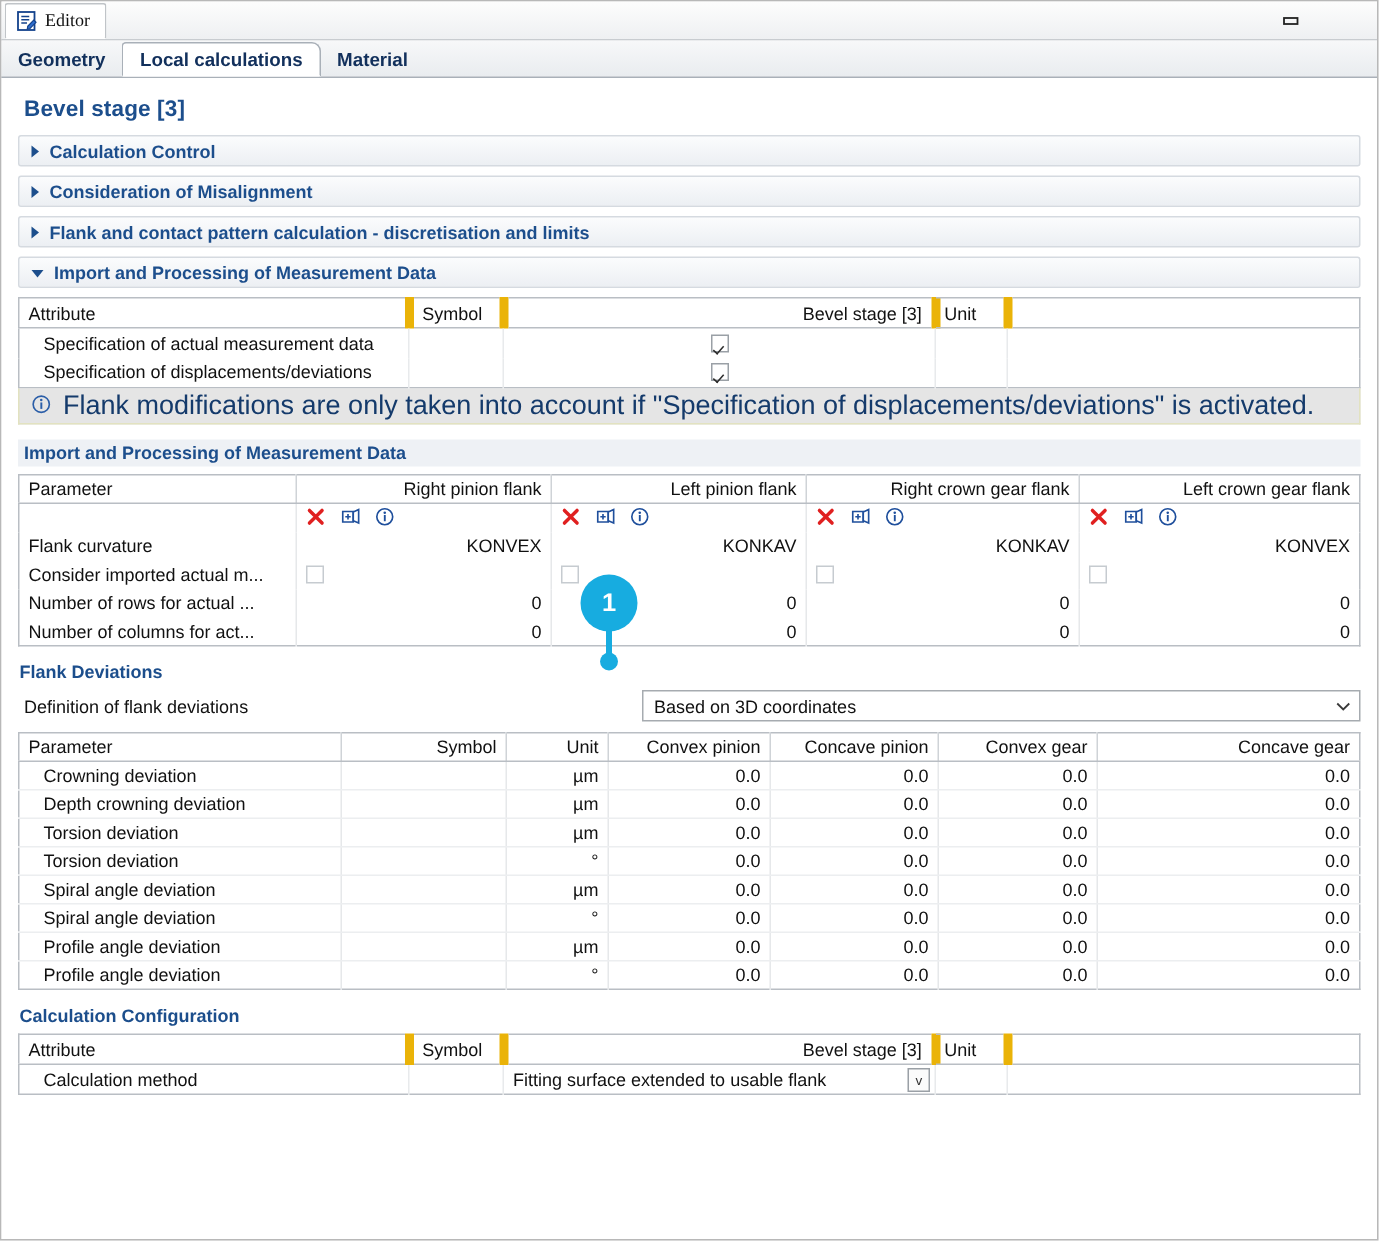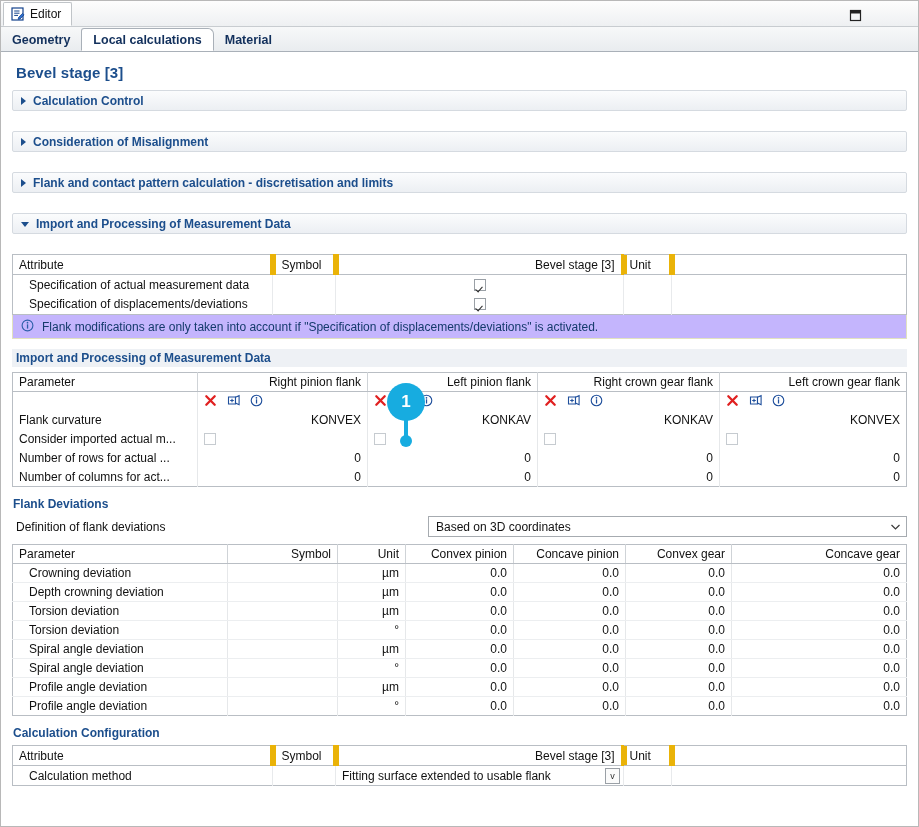--- a/index.html
+++ b/index.html
@@ -21,23 +21,24 @@
     background: #f2f2f2;
     border: 1px solid #b8b8b8;
     display: flex; flex-direction: column;
   }
 
   
   .titlebar {
     height: 25px;
     background: linear-gradient(#fdfdfd, #eef0f2);
     border-bottom: 1px solid #c8ccd0;
-    display: flex; align-items: flex-end;
+    display: flex; align-items: center;
     position: relative;
     flex: 0 0 auto;
+    font-family: Liberation Serif, serif;
   }
   .editor-tab {
     height: 24px;
     display: flex; align-items: center; gap: 5px;
     padding: 0 10px 0 7px;
     background: #ffffff;
     border: 1px solid #c0c4c8;
     border-bottom: 1px solid #ffffff;
     border-top-left-radius: 2px;
     border-top-right-radius: 2px;
@@ -113,21 +114,21 @@
   }
 
   
   .grp {
     height: 21px;
     display: flex; align-items: center; gap: 7px;
     background: linear-gradient(#fbfcfd, #eceff3);
     border: 1px solid #d5dae0;
     border-radius: 2px;
     padding-left: 8px;
-    margin-bottom: 20px;
+    margin-bottom: 6px;
     cursor: pointer;
     box-sizing: border-box;
   }
   .grp-label {
     font-size: 12px; font-weight: bold; color: #1c4e8c;
   }
   .tri { width: 0; height: 0; display: block; }
   .tri.closed {
     border-left: 5px solid #1c4e8c;
     border-top: 4px solid transparent;
@@ -203,27 +204,27 @@
     content: ""; position: absolute;
     left: 2px; top: 5px; width: 3px; height: 6px;
     border: solid #2b2b2b; border-width: 0 1.4px 1.4px 0;
     transform: rotate(42deg);
   }
   .cb.empty { border-color: #c6cbd0; }
 
   
   .notice {
     display: flex; align-items: center; gap: 8px;
-    background: #c4b5fd;
+    background: #e5e5e5;
     border: 1px solid #e2e2c0;
     border-top: none;
     height: 24px;
     padding: 0 8px;
     box-sizing: border-box;
-    font-size: 12px;
+    font-size: 18px;
     color: #143a6b;
   }
 
   
   .subcap {
     font-size: 12px; font-weight: bold; color: #1c4e8c;
     margin: 10px 0 5px 1px;
   }
   .subcap.band {
     background: #eef1f5;

